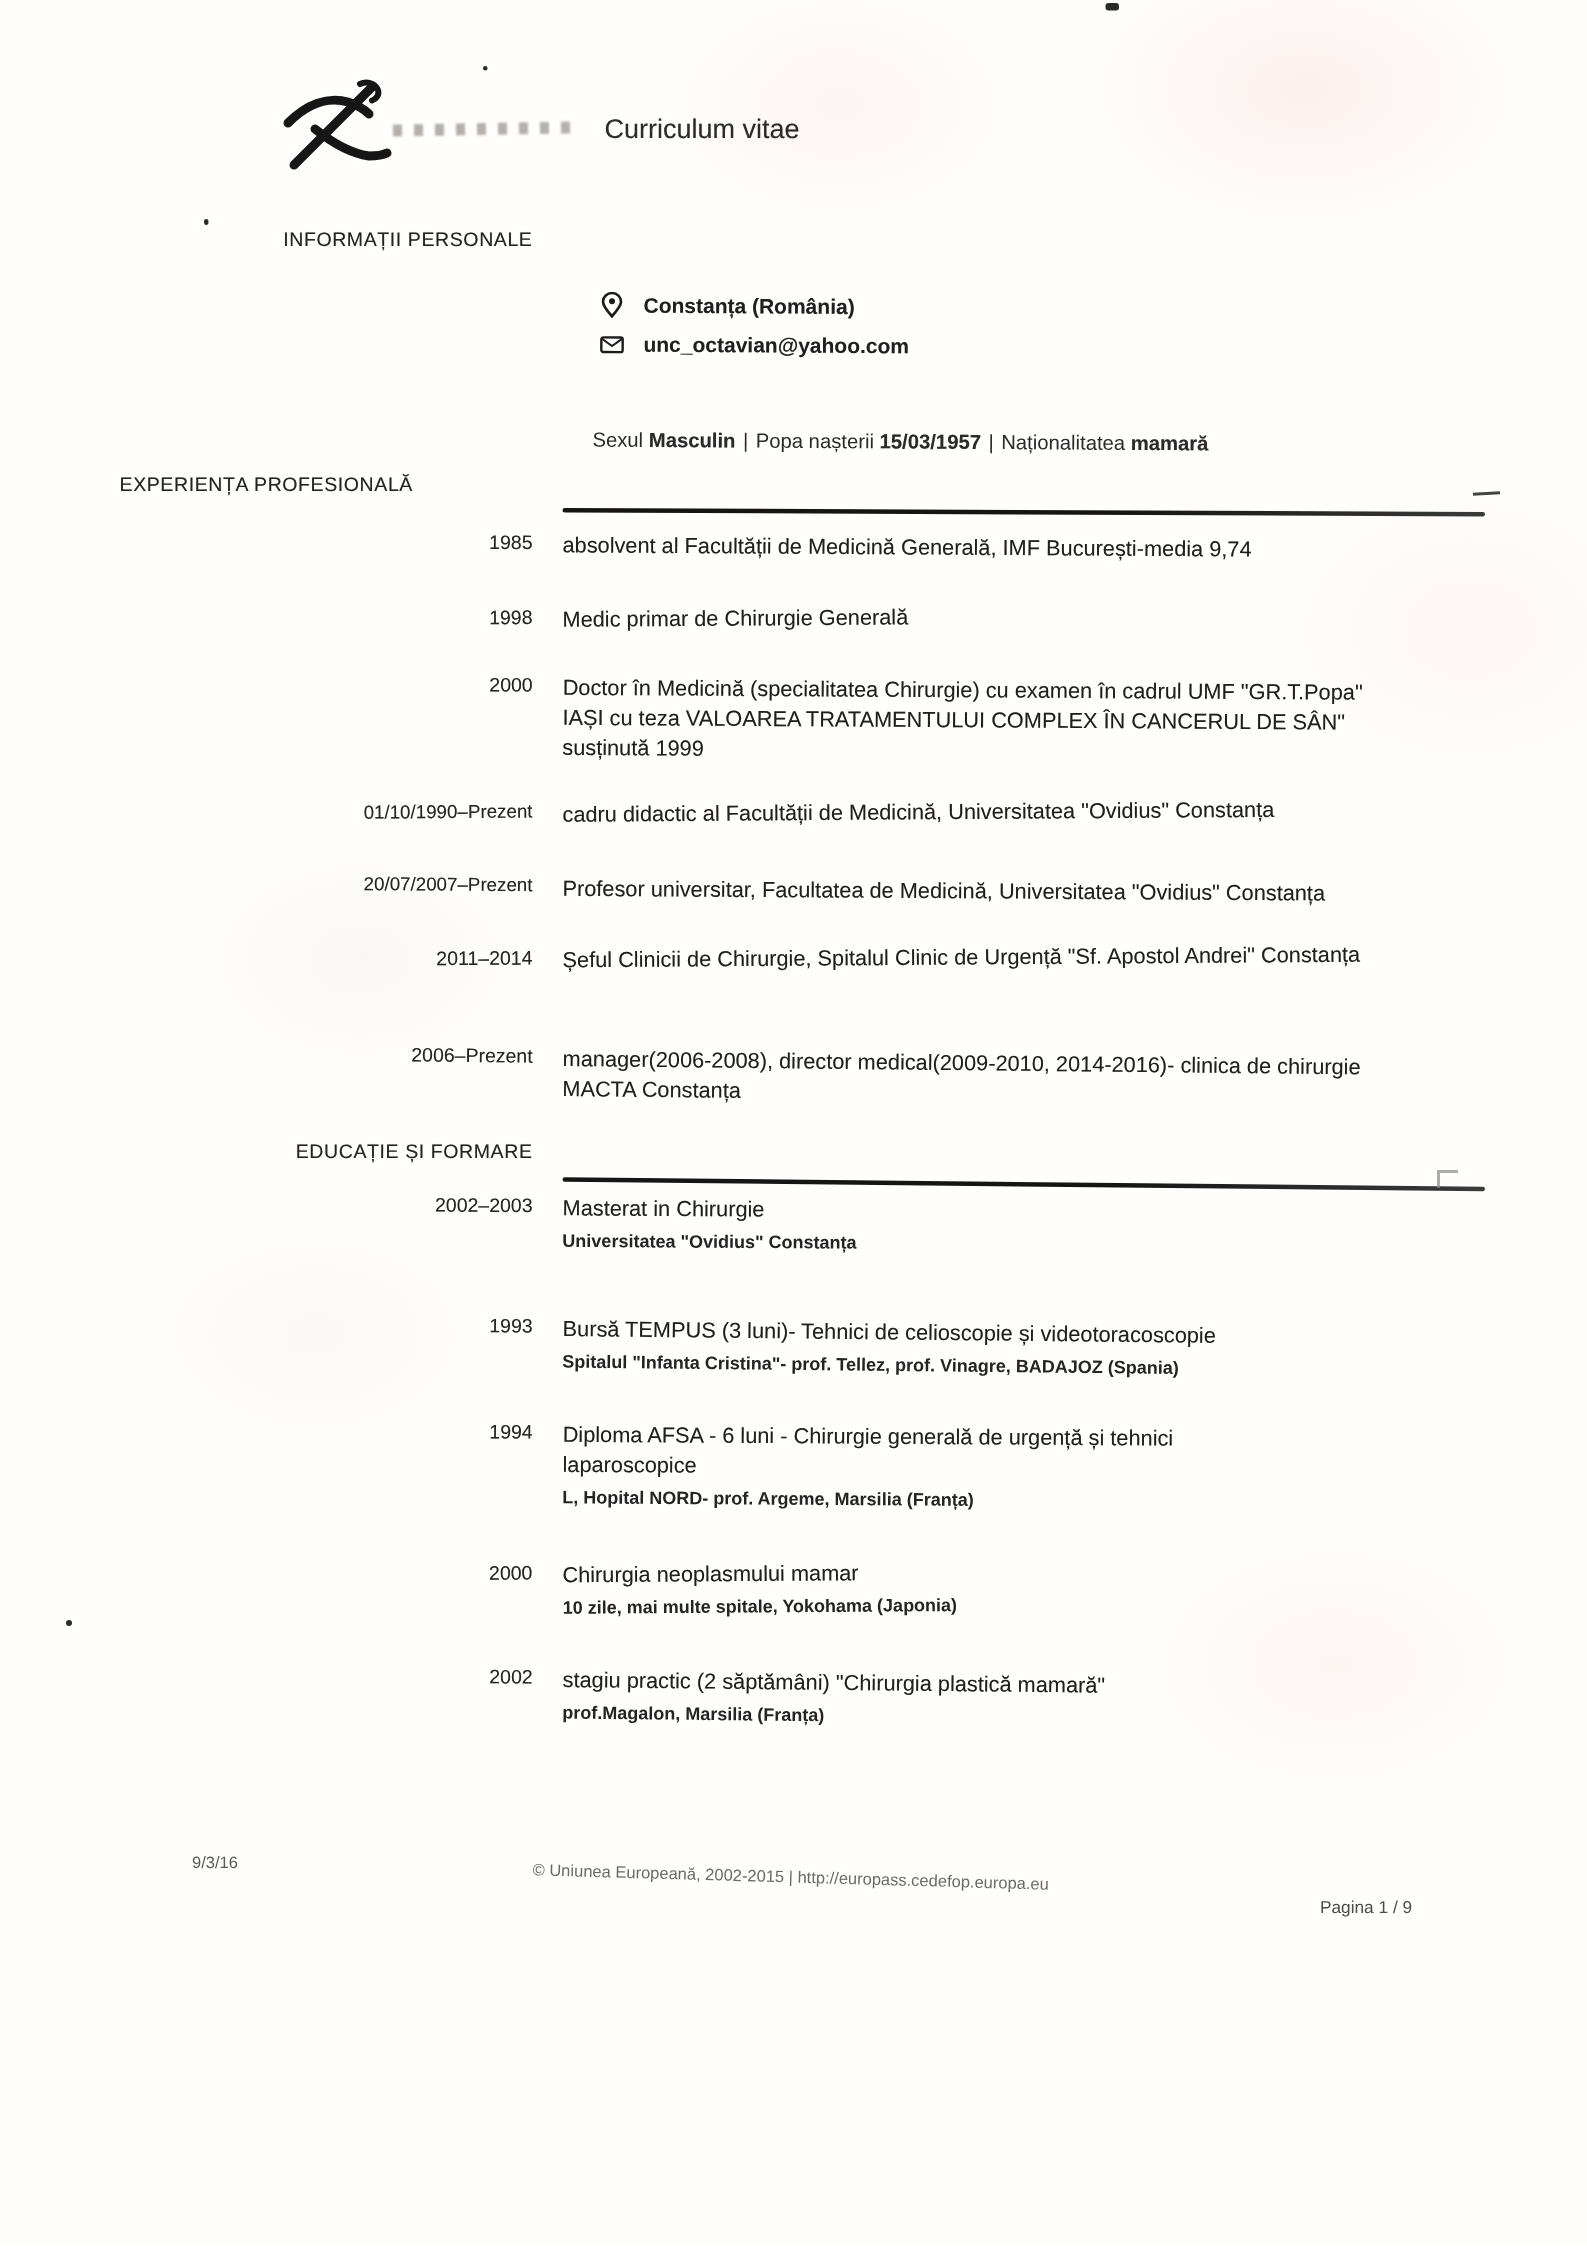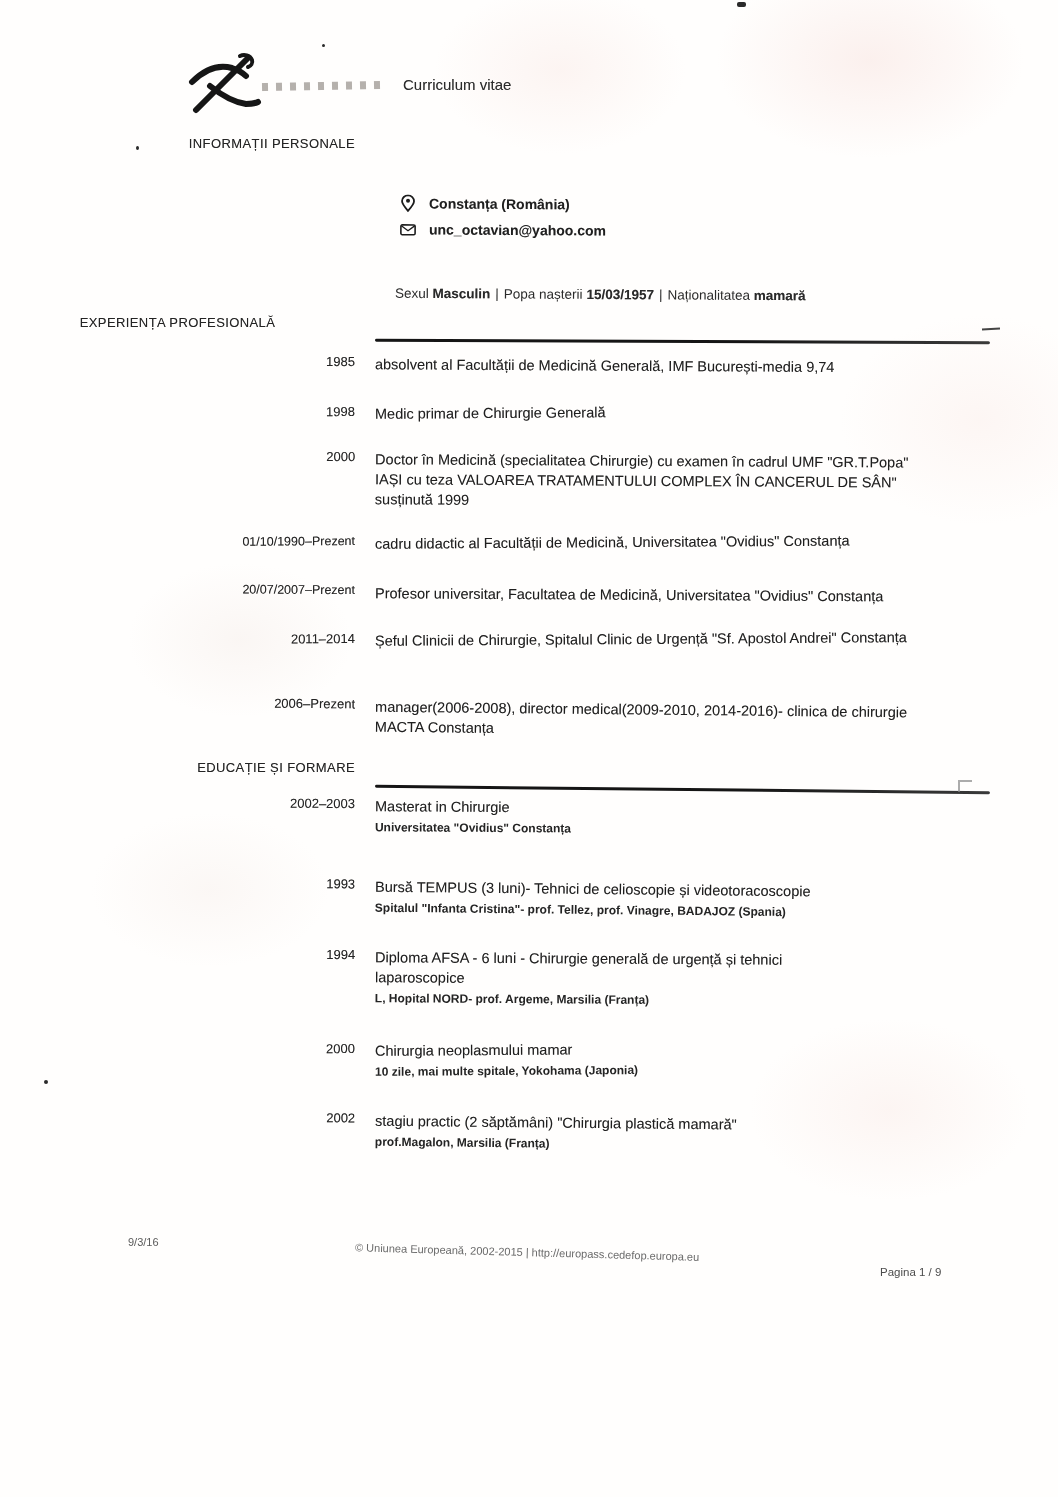--- a/index.html
+++ b/index.html
@@ -46,21 +46,21 @@
   }
   .bracket-mark {
     position:absolute; right:86px; width:12px; height:10px;
     border-left:2px solid #8a8a8a; border-top:2px solid #8a8a8a;
     opacity:0.7;
   }
   .period { text-shadow:0 0 0.4px rgba(0,0,0,0.3); }
   .entry-text { text-shadow:0 0 0.4px rgba(0,0,0,0.3); }
   .edu-title { font-size:14.5px; text-shadow:0 0 0.4px rgba(0,0,0,0.3); }
   .edu-detail { font-size:12px; font-weight:bold; margin-top:3px; color:#242424; }
-  .doc-type { font-size:15px; color:#2b2b2b; text-shadow:0 0 0.6px rgba(0,0,0,0.3); }
+  .doc-type { font-size:18px; color:#2b2b2b; text-shadow:0 0 0.6px rgba(0,0,0,0.3); }
   .name { font-size:19px; color:#181818; text-shadow:0 0 0.5px rgba(0,0,0,0.35); }
   .contact-row { display:flex; align-items:center; margin-bottom:9px; }
   .contact-icon { width:16px; height:18px; margin-right:13px; flex:0 0 16px; }
   .contact-text { font-size:14px; font-weight:bold; color:#1f1f1f; text-shadow:0 0 0.4px rgba(0,0,0,0.25); }
   .meta-line { font-size:13.5px; color:#2a2a2a; }
   .meta-line b { text-shadow:0 0 0.5px rgba(0,0,0,0.3); }
   .meta-sep { padding:0 5px; }
   .footer-text { font-size:11px; color:#5a5a5a; }
   .watermark {
     font-size:29px; font-weight:bold; color:#0a0a0a;
@@ -92,21 +92,21 @@
         <path d="M60,6 C52,14 44,22 34,32 C26,40 16,50 8,58" stroke-width="6"></path>
         <path d="M4,30 C16,18 30,12 44,16 C50,18 54,20 58,24" stroke-width="6"></path>
         <path d="M22,34 C32,42 44,50 58,52 C62,52 66,52 70,50" stroke-width="6"></path>
         <path d="M52,4 C56,2 62,3 64,8 C65,11 63,14 60,15" stroke-width="4"></path>
       </g>
     </svg>
   </div>
   <div class="logo-smudge"></div>
   <div class="abs doc-type" style="left:403px; top:76px;">Curriculum vitae</div>
 
-  <div class="abs row" style="left:0; top:136px; width:1000px;gap:21px;">
+  <div class="abs row" style="left:0; top:152px; width:1000px;gap:21px;">
     <div class="col-label section-label">INFORMAȚII PERSONALE</div>
   </div>
 
   <div class="abs" style="left:400px; top:196px; width:560px;">
     <div class="contact-row tilt-a">
       <svg class="contact-icon" viewBox="0 0 16 18">
         <path d="M8,1 C4.7,1 2,3.6 2,6.8 C2,9 4,12 8,16.5 C12,12 14,9 14,6.8 C14,3.6 11.3,1 8,1 Z" fill="none" stroke="#1c1c1c" stroke-width="1.8"></path>
         <circle cx="8" cy="6.5" r="2" fill="#1c1c1c"></circle>
       </svg>
       <span class="contact-text">Constanța (România)</span>

